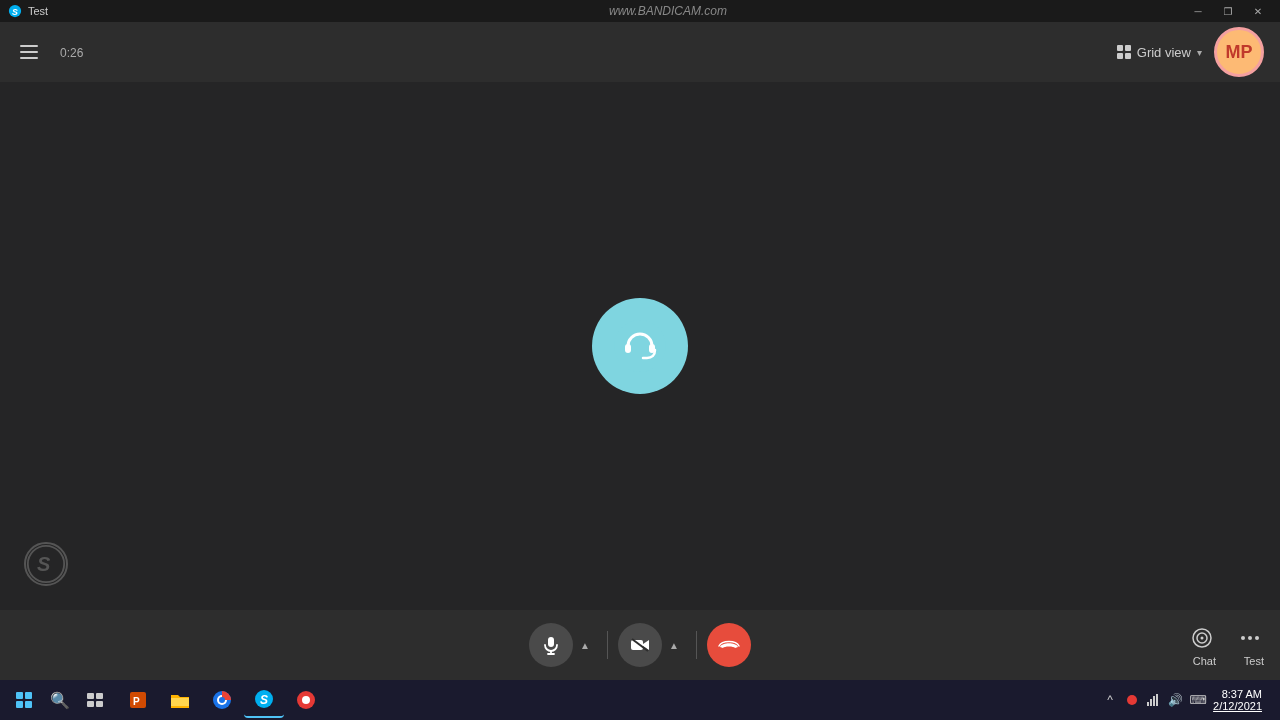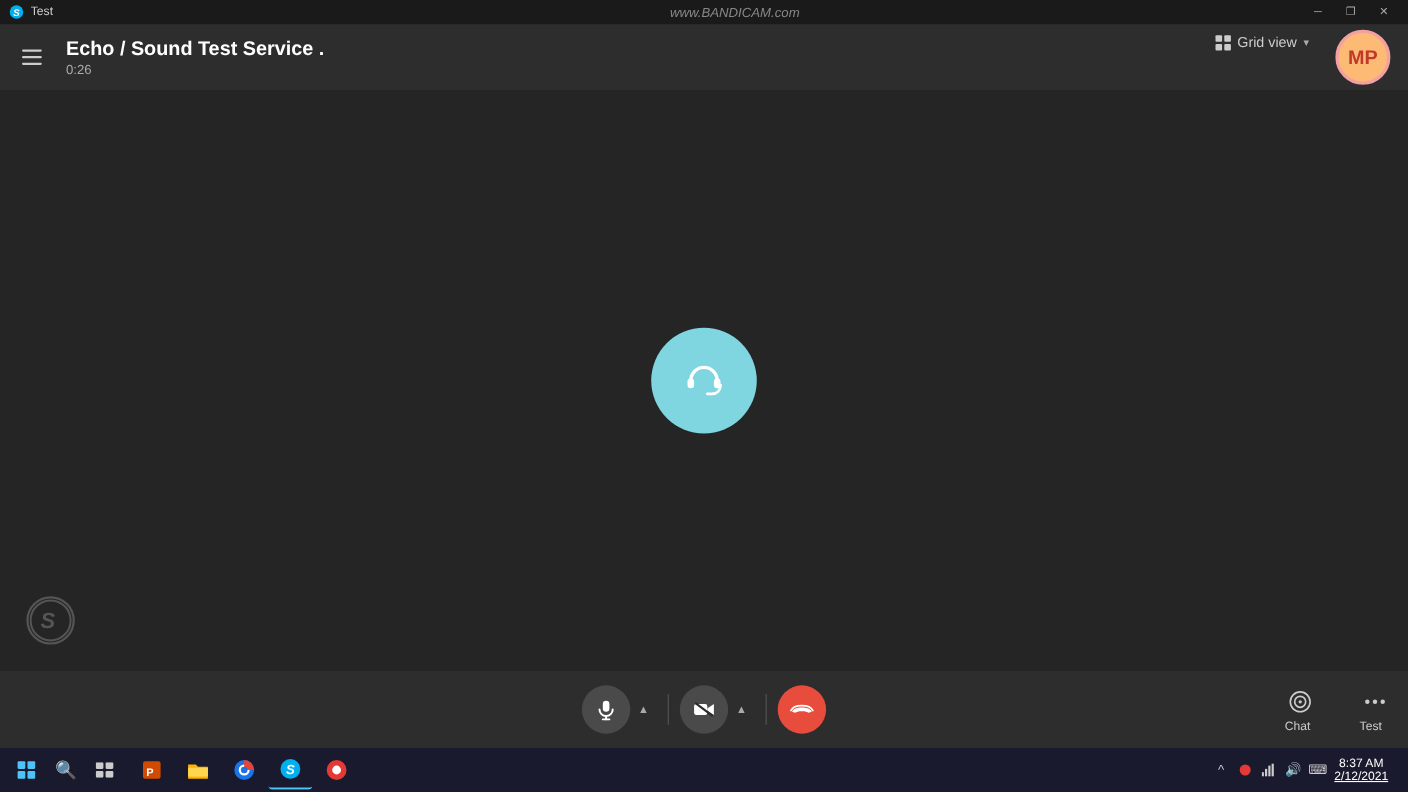--- a/index.html
+++ b/index.html
@@ -97,22 +97,22 @@
     }
     #call-duration {
       font-size: 12px;
       color: #aaa;
       margin-top: 1px;
     }
     #header-right {
       position: absolute;
       right: 16px;
       display: flex;
-      align-items: flex-start;
-      gap: 16px;
+      align-items: center;
+      gap: 4px;
     }
     #grid-view-btn {
       display: flex;
       align-items: center;
       gap: 6px;
       font-size: 13px;
       color: #ccc;
       cursor: pointer;
       padding: 4px 8px;
       border-radius: 4px;
@@ -241,24 +241,23 @@
     #right-controls {
       position: absolute;
       right: 16px;
       display: flex;
       align-items: center;
       gap: 20px;
     }
     .side-ctrl {
       display: flex;
       flex-direction: column;
-      align-items: flex-start;
+      align-items: flex-end;
       gap: 3px;
       cursor: pointer;
-      margin-left: 20px;
     }
     .side-ctrl-icon {
       width: 28px;
       height: 28px;
       display: flex;
       align-items: center;
       justify-content: center;
       font-size: 18px;
       color: #ccc;
     }
@@ -350,21 +349,21 @@
       width: 18px;
       height: 18px;
       display: flex;
       align-items: center;
       justify-content: center;
       font-size: 12px;
       color: #ccc;
       cursor: pointer;
     }
     #clock {
-      text-align: center;
+      text-align: right;
       cursor: pointer;
     }
     #clock-time {
       font-size: 11px;
       color: #fff;
     }
     #clock-date {
       font-size: 11px;
       color: #fff;
       text-decoration: underline;
@@ -394,21 +393,20 @@
   </div>
 </div>
 
 <div id="app-header">
   <div id="hamburger-btn">
     <div class="hamburger-line"></div>
     <div class="hamburger-line"></div>
     <div class="hamburger-line"></div>
   </div>
   <div id="call-title-block">
-    <div id="call-title">Echo / Sound Test Service .</div>
     <div id="call-duration">0:26</div>
   </div>
   <div id="header-right">
     <div id="grid-view-btn">
       <div id="grid-icon">
         <div class="grid-cell"></div>
         <div class="grid-cell"></div>
         <div class="grid-cell"></div>
         <div class="grid-cell"></div>
       </div>

